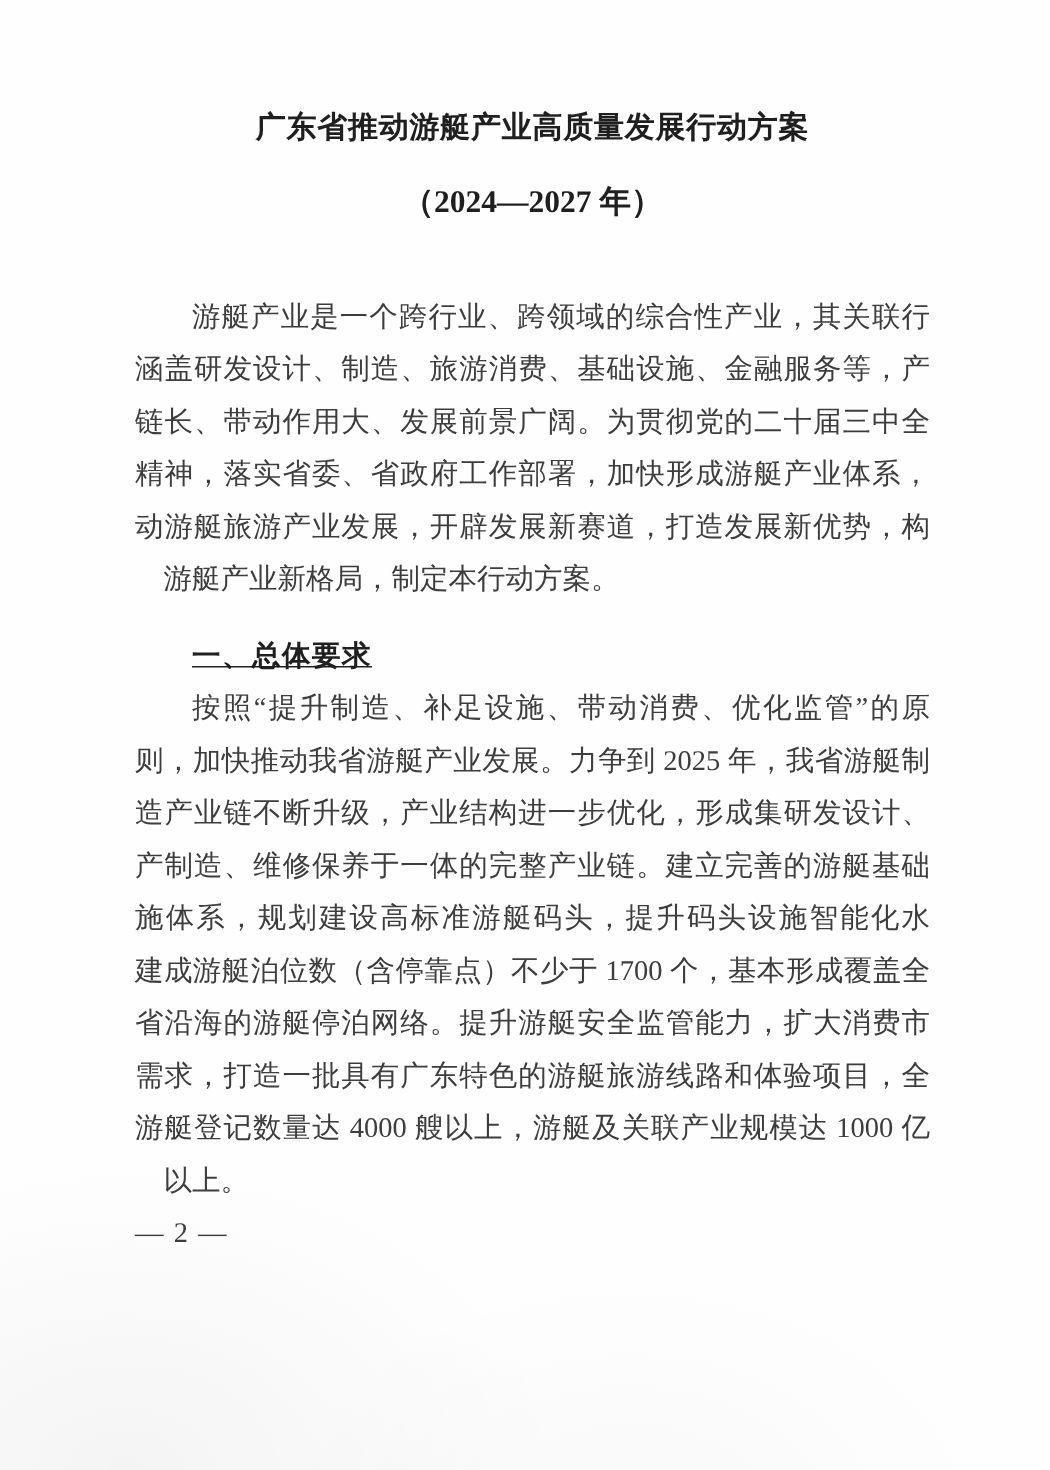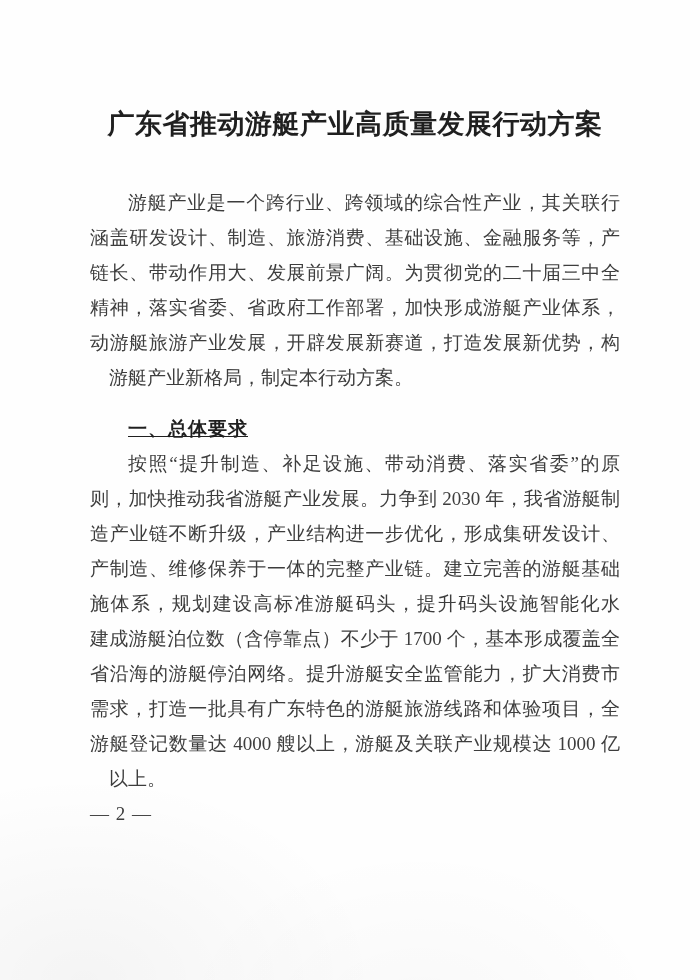--- a/index.html
+++ b/index.html
@@ -16,23 +16,23 @@
     background:
       radial-gradient(ellipse 60% 30% at 12% 100%, rgba(0,0,0,0.04), transparent 70%),
       radial-gradient(ellipse 50% 25% at 60% 104%, rgba(0,0,0,0.025), transparent 70%),
       #fefefe;
     color: var(--ink, #3d3d3d);
   }
   .content {
     margin: 0 80px 0 90px;   
   }
   .title {
-    padding-top: 108px;
+    padding-top: 69px;
     text-align: center;
-    font-size: 27px;
+    font-size: 20px;
     line-height: 32px;
     font-weight: bold;
     letter-spacing: 0.5px;
     color: var(--ink-strong, #1f1f1f);
   }
   .subtitle {
     margin-top: 18px;
     text-align: center;
     font-size: 21px;
     line-height: 30px;
@@ -76,35 +76,36 @@
     color: var(--ink, #3d3d3d);
   }
 </style>
 </head>
 <body>
 
 <div class="page" style="--ink: #3d3d3d; --ink-strong: #1f1f1f;">
   <div class="content">
     <h1 class="title">广东省推动游艇产业高质量发展行动方案</h1>
 
+    <div class="subtitle">（2024—2027 年）</div>
 
     <div class="para first">
         <div class="line">游艇产业是一个跨行业、跨领域的综合性产业，其关联行业</div>
         <div class="line">涵盖研发设计、制造、旅游消费、基础设施、金融服务等，产业</div>
         <div class="line">链长、带动作用大、发展前景广阔。为贯彻党的二十届三中全会</div>
         <div class="line">精神，落实省委、省政府工作部署，加快形成游艇产业体系，带</div>
         <div class="line">动游艇旅游产业发展，开辟发展新赛道，打造发展新优势，构建</div>
         <div class="line">游艇产业新格局，制定本行动方案。</div>
       </div>
 
     <h2 class="heading">一、总体要求</h2>
 
     <div class="para second">
-        <div class="line">按照“提升制造、补足设施、带动消费、落实省委”的原</div>
-        <div class="line">则，加快推动我省游艇产业发展。力争到 2030 年，我省游艇制</div>
+        <div class="line">按照“提升制造、补足设施、带动消费、优化监管”的原</div>
+        <div class="line">则，加快推动我省游艇产业发展。力争到 2025 年，我省游艇制</div>
         <div class="line">造产业链不断升级，产业结构进一步优化，形成集研发设计、生</div>
         <div class="line">产制造、维修保养于一体的完整产业链。建立完善的游艇基础设</div>
         <div class="line">施体系，规划建设高标准游艇码头，提升码头设施智能化水平，</div>
         <div class="line">建成游艇泊位数（含停靠点）不少于 1700 个，基本形成覆盖全</div>
         <div class="line">省沿海的游艇停泊网络。提升游艇安全监管能力，扩大消费市场</div>
         <div class="line">需求，打造一批具有广东特色的游艇旅游线路和体验项目，全省</div>
         <div class="line">游艇登记数量达 4000 艘以上，游艇及关联产业规模达 1000 亿元</div>
         <div class="line">以上。</div>
       </div>
 

